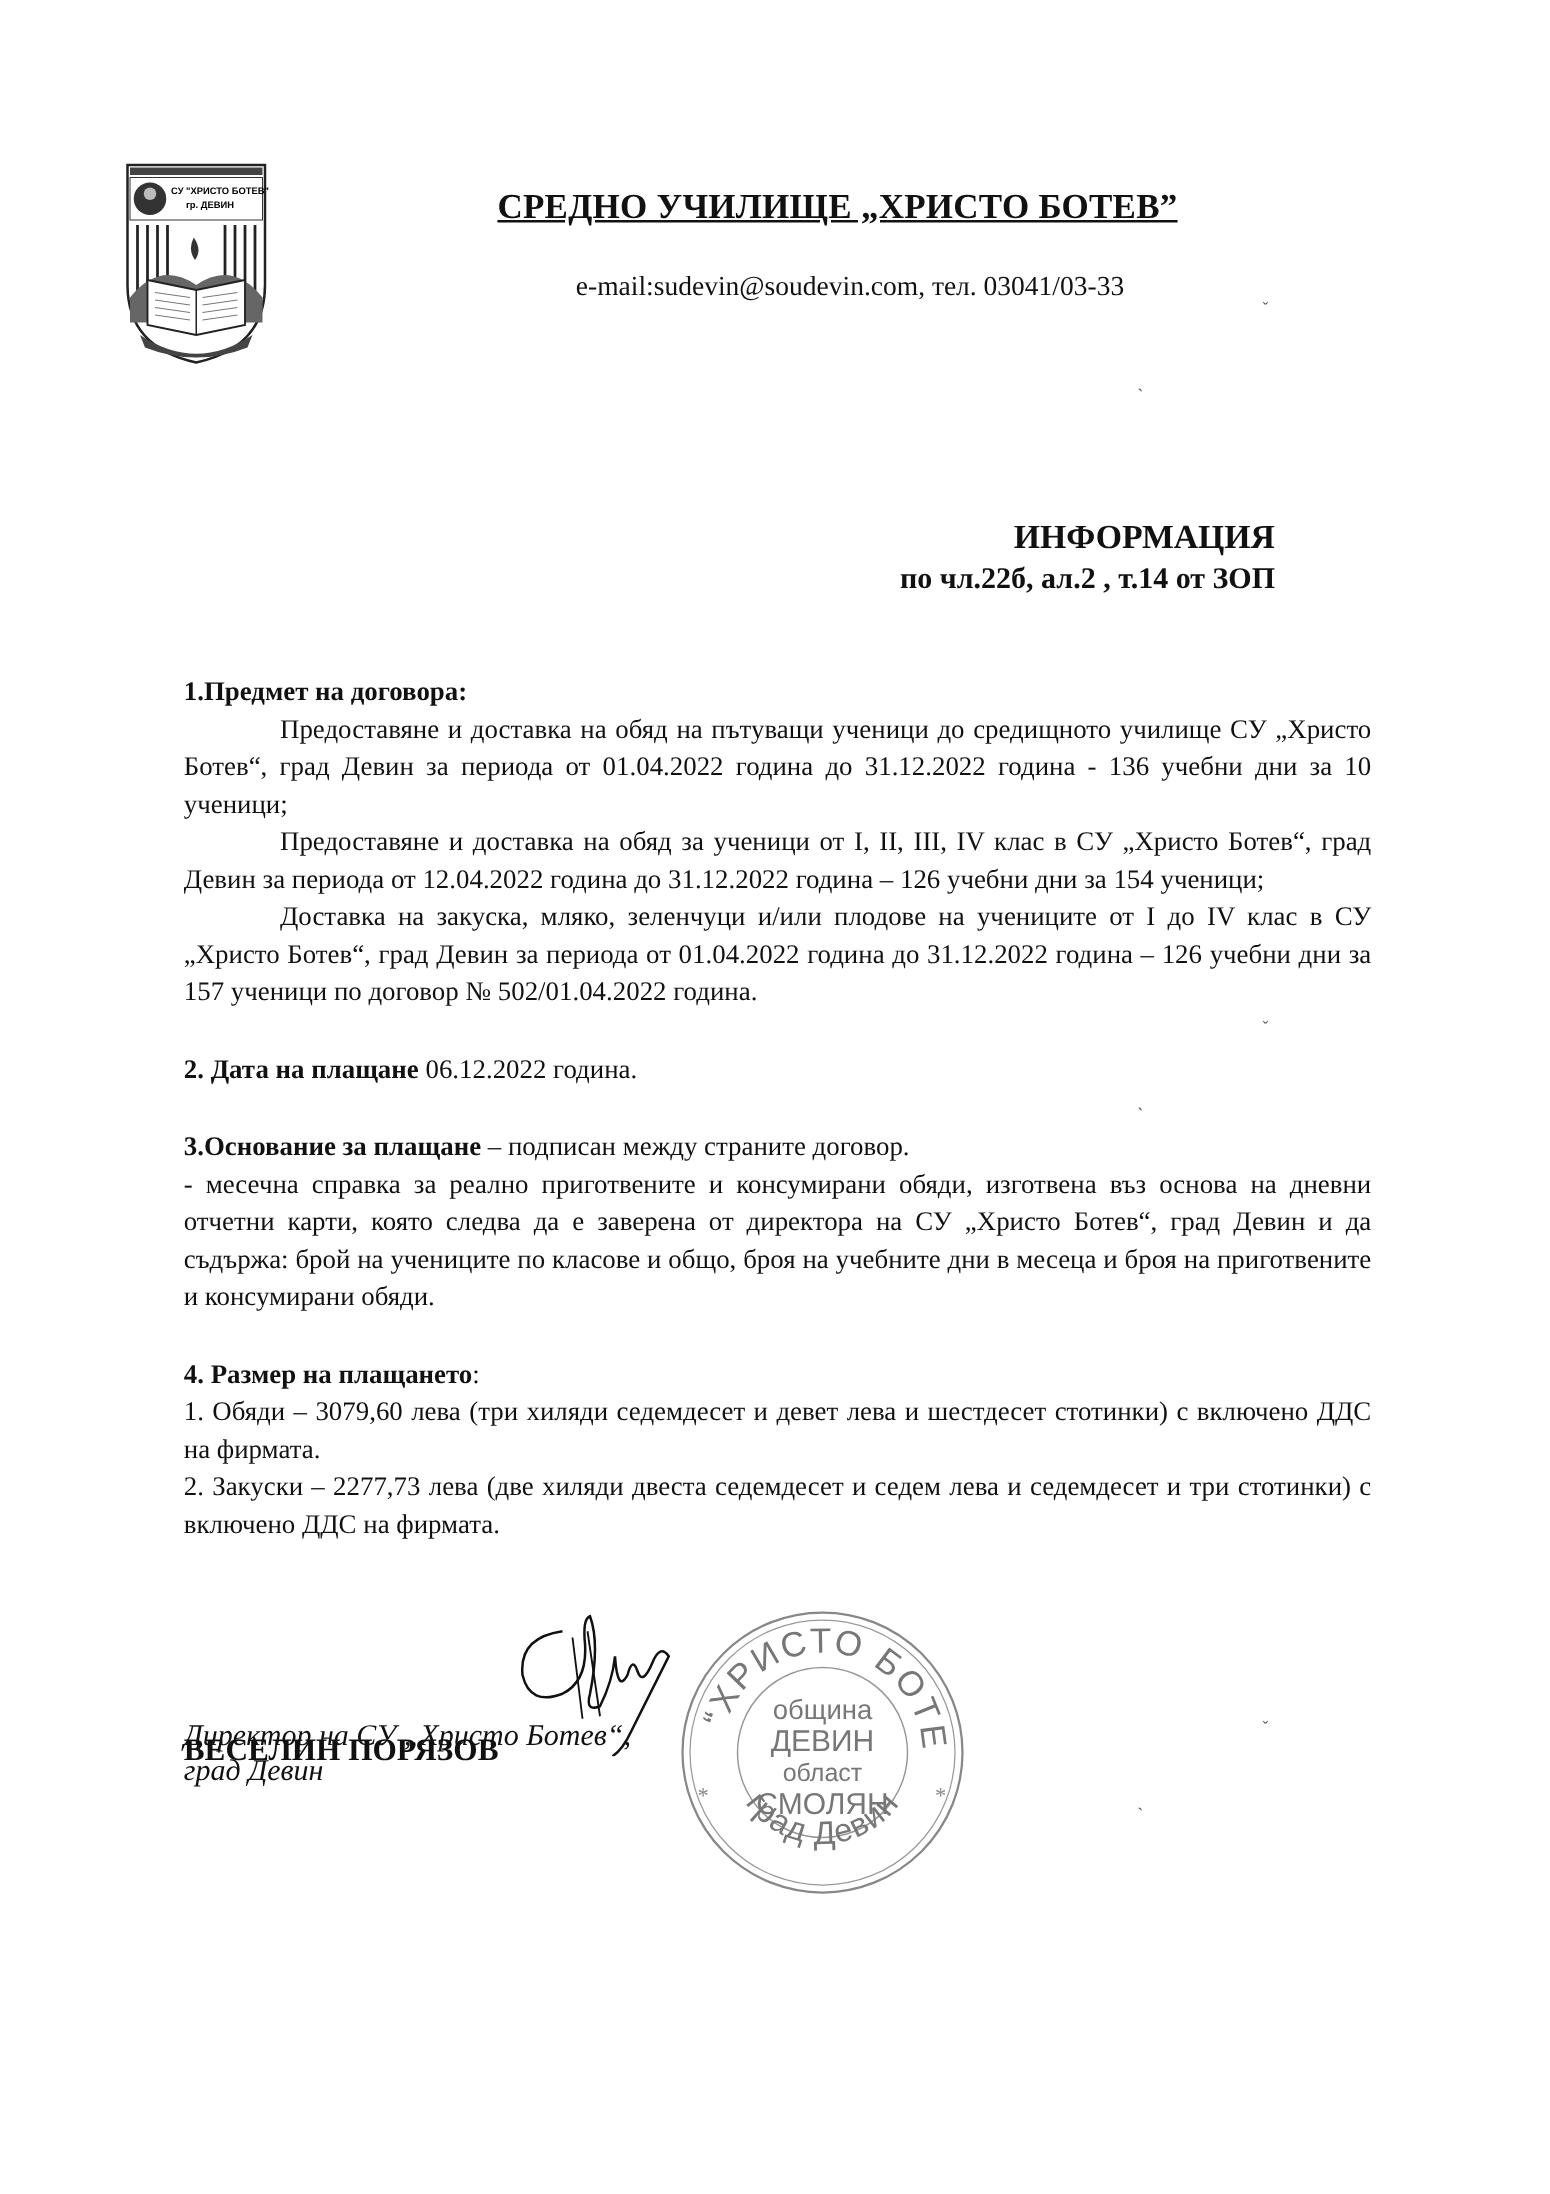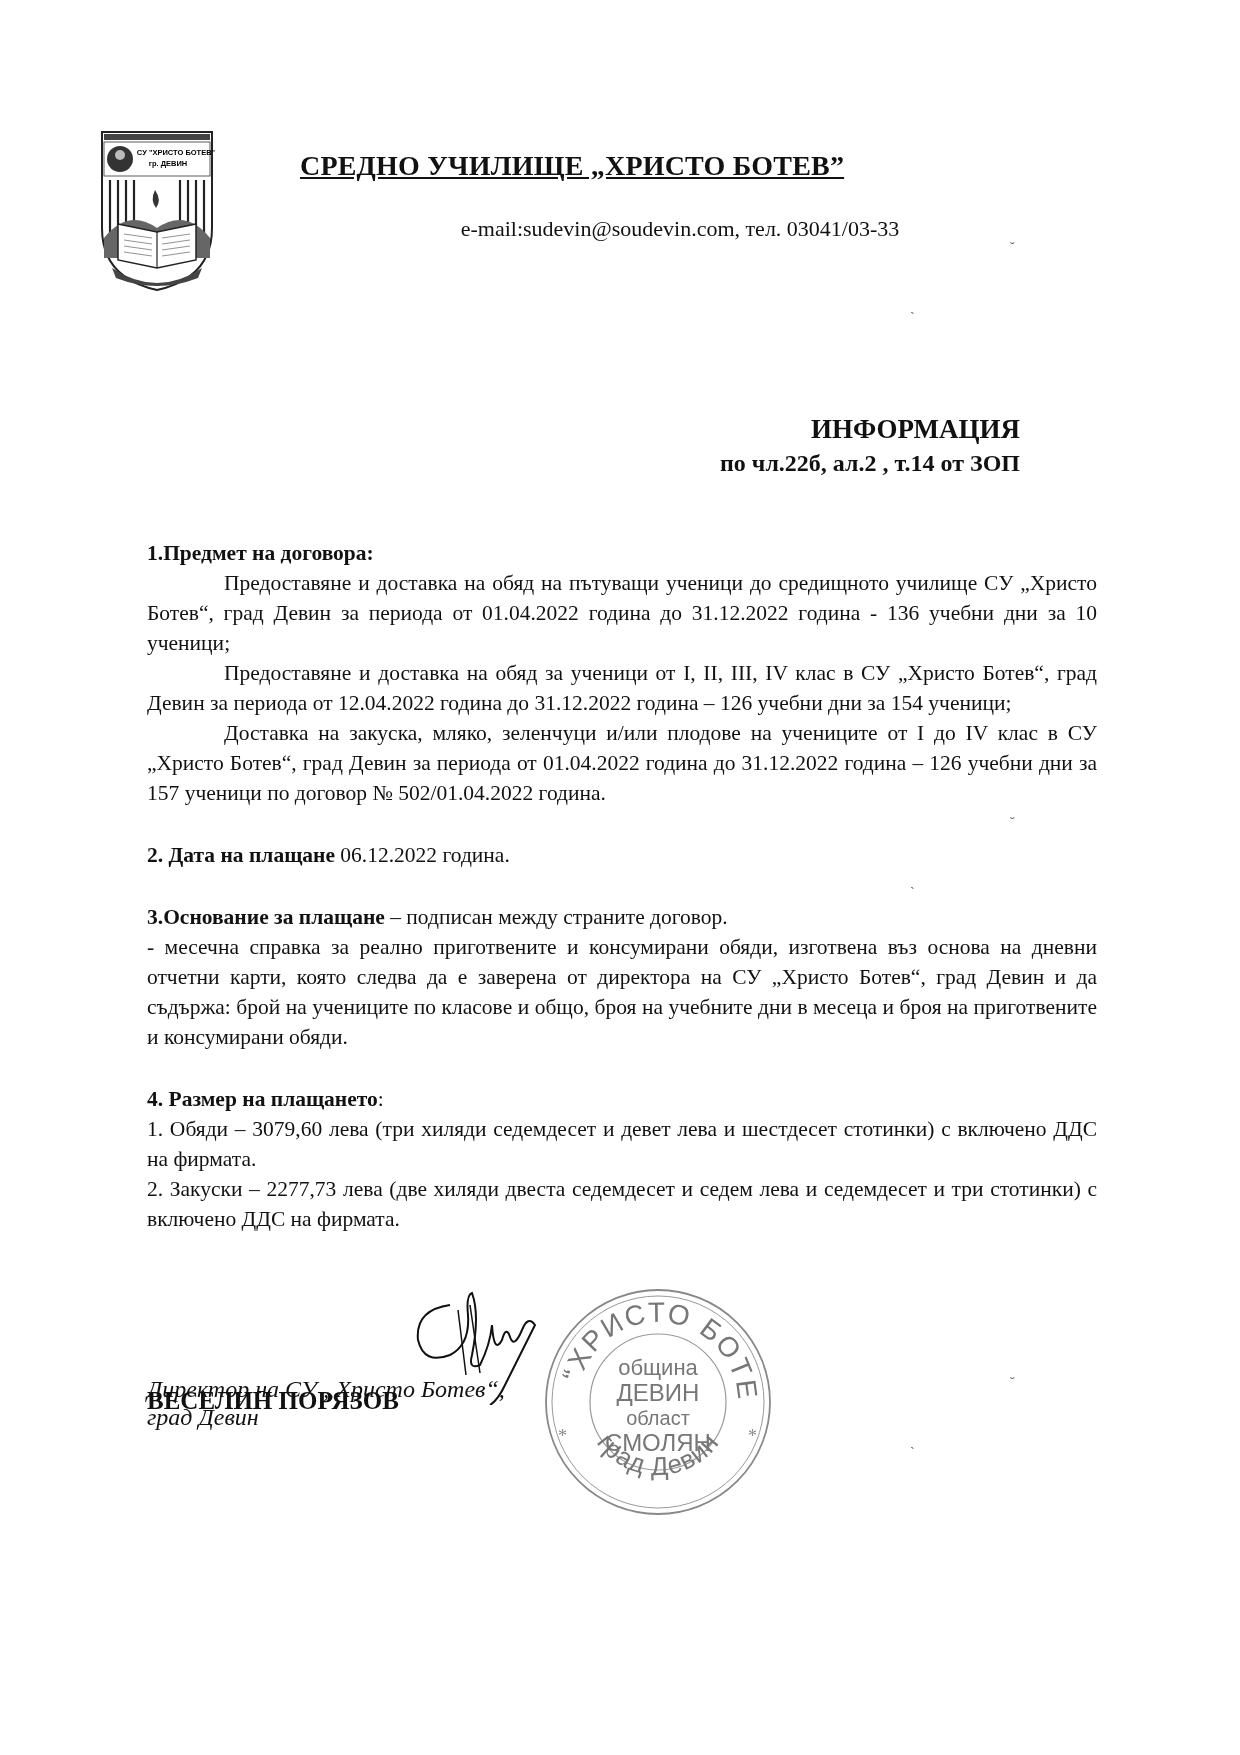--- a/index.html
+++ b/index.html
@@ -5,21 +5,21 @@
   html, body { margin:0; padding:0; background:#ffffff; }
   body { width:1240px; height:1755px; position:relative; overflow:hidden;
          font-family:"Liberation Serif", serif; color:#111; }
   .page { position:absolute; inset:0; }
 
   
   .logo { position:absolute; left:98px; top:128px; width:118px; height:165px; }
   .logo svg { width:100%; height:100%; display:block; }
 
   
-  .hdr-title { position:absolute; left:300px; width:740px; top:150px; 
+  .hdr-title { position:absolute; left:300px; width:740px; top:150px; text-align:center;
                font-weight:bold; font-size:28px; text-decoration:underline; letter-spacing:0.2px; }
   .hdr-line { position:absolute; left:300px; width:760px; text-align:center; font-size:22px; }
   .hdr-addr { top:188px; }
   .hdr-contact { top:216px; }
 
   
   .doc-title { position:absolute; left:300px; width:720px; text-align:right; font-weight:bold; }
   .doc-title-main { top:414px; font-size:27px; }
   .doc-title-sub { top:450px; font-size:24px; }
 

